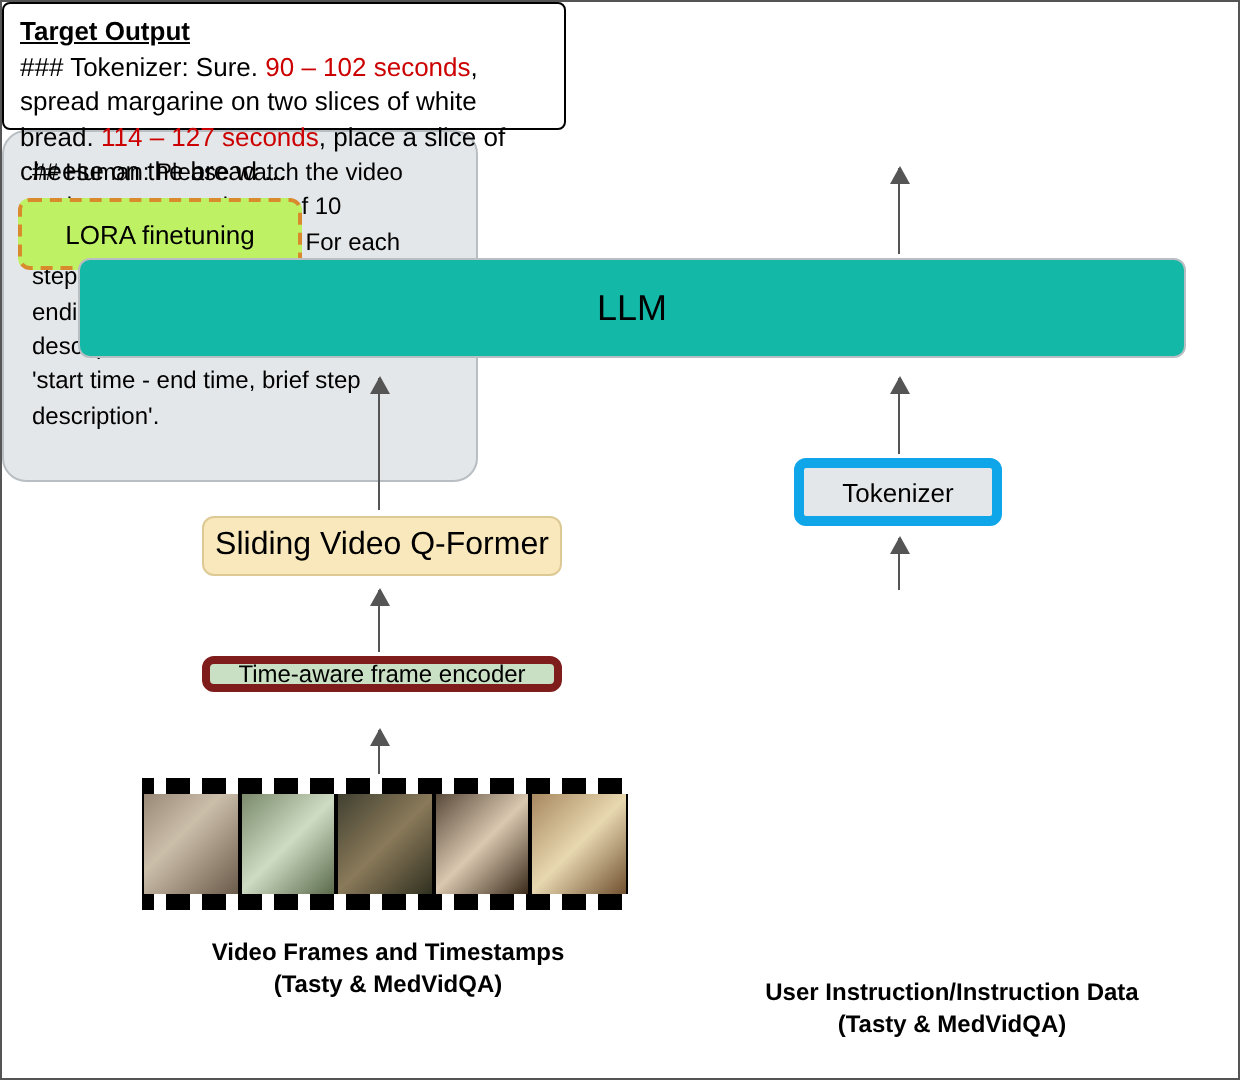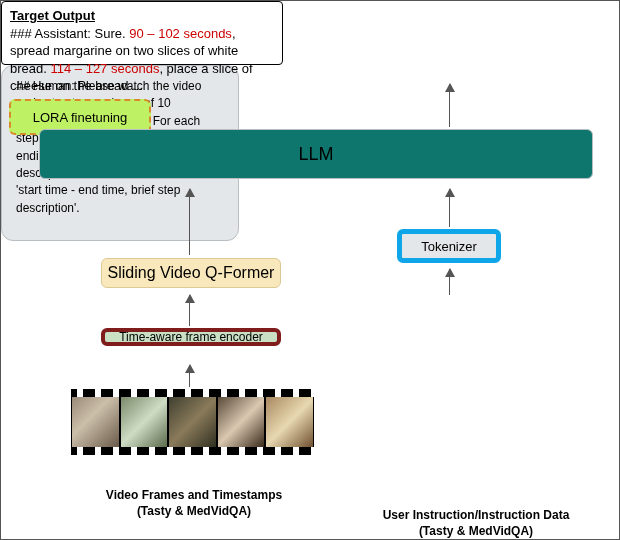--- a/index.html
+++ b/index.html
@@ -36,21 +36,21 @@
   .target-output .red { color: #c00; }
   .lora {
     left: 8px; top: 98px;
     width: 142px; height: 36px;
     background: #bef264;
     border: 2.5px dashed #d98a2c;
   }
   .llm {
     left: 38px; top: 128px;
     width: 554px; height: 50px;
-    background: #0f766e;
+    background: #14b8a6;
     border: 1px solid #b8bec2;
     font-size: 18px;
   }
   .tokenizer {
     left: 396px; top: 228px;
     width: 104px; height: 34px;
     background: #e4e7e9;
     border: 5px solid #0ea5e9;
   }
   .qformer {
@@ -109,21 +109,20 @@
   .frame:nth-child(3){ background: linear-gradient(135deg, #404030 0%, #8a7a5a 50%, #303020 100%); }
   .frame:nth-child(4){ background: linear-gradient(135deg, #5a4a3a 0%, #dac8b0 50%, #3a2a1a 100%); }
   .frame:nth-child(5){ background: linear-gradient(135deg, #a88860 0%, #e8d8b0 50%, #705030 100%); }
 
   .caption {
     position: absolute;
     text-align: center;
     font-size: 12px;
     font-weight: bold;
     line-height: 1.3;
-    margin-top: 19px;
   }
   .caption.left { left: 78px; top: 468px; width: 230px; }
   .caption.right { left: 370px; top: 488px; width: 210px; }
 
   .arrow {
     position: absolute;
     width: 0;
     border-left: 1px solid #555;
   }
   .arrow::after {
@@ -141,21 +140,21 @@
 
 <div class="arrow" style="left:448px; top:83px; height:43px;"></div>
 <div class="arrow" style="left:188px; top:188px; height:66px;"></div>
 <div class="arrow" style="left:448px; top:188px; height:38px;"></div>
 <div class="arrow" style="left:188px; top:294px; height:31px;"></div>
 <div class="arrow" style="left:188px; top:364px; height:22px;"></div>
 <div class="arrow" style="left:448px; top:268px; height:26px;"></div>
 
 <div class="target-output">
   <span class="title">Target Output</span>
-  <span>### Assistant: Sure. </span><span class="red">90 – 102 seconds</span><span>, spread margarine on two slices of white bread. </span><span class="red">114 – 127 seconds</span><span>, place a slice of cheese on the bread ...</span>
+  <span>### Tokenizer: Sure. </span><span class="red">90 – 102 seconds</span><span>, spread margarine on two slices of white bread. </span><span class="red">114 – 127 seconds</span><span>, place a slice of cheese on the bread ...</span>
 </div>
 
 <div class="box lora">
   <span>LORA finetuning</span>
 </div>
 
 <div class="box llm">
   <span>LLM</span>
 </div>
 

